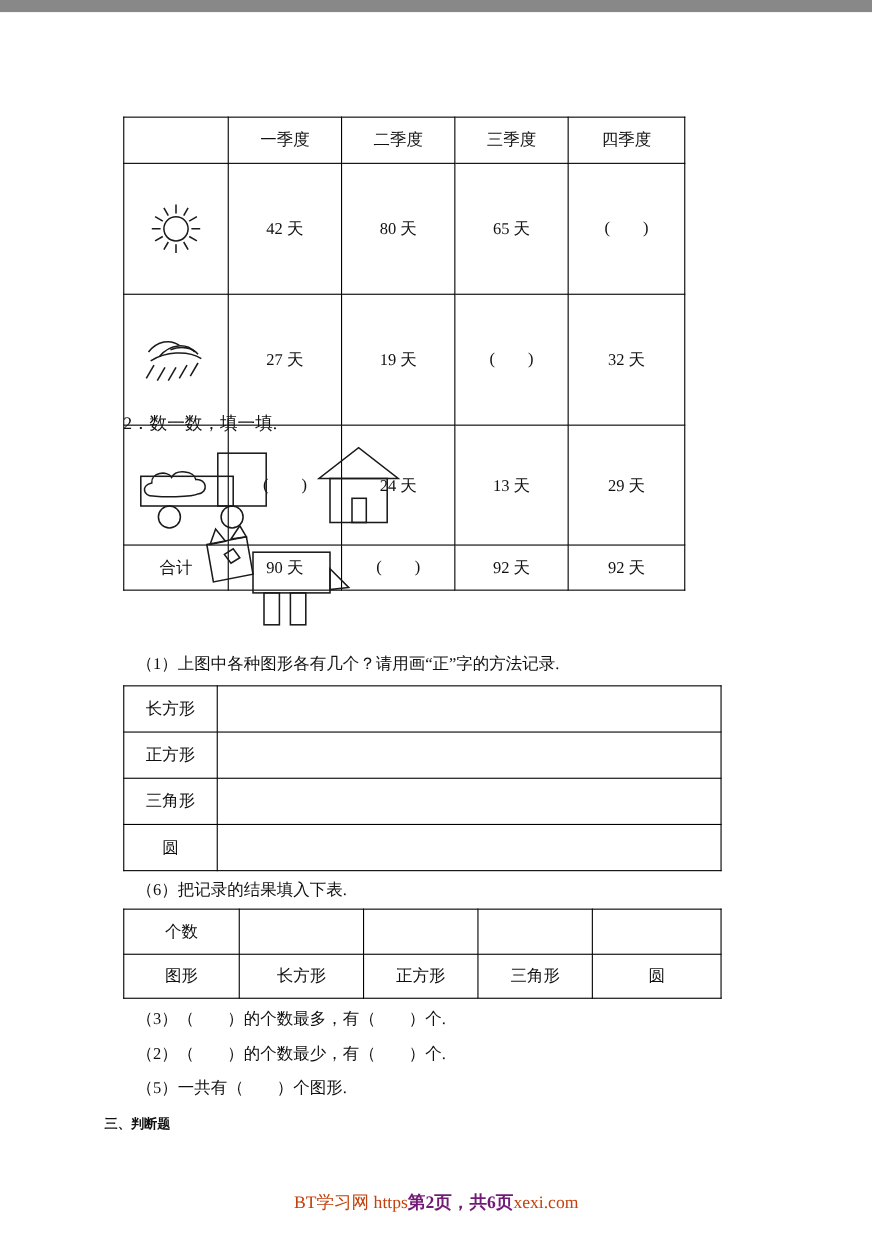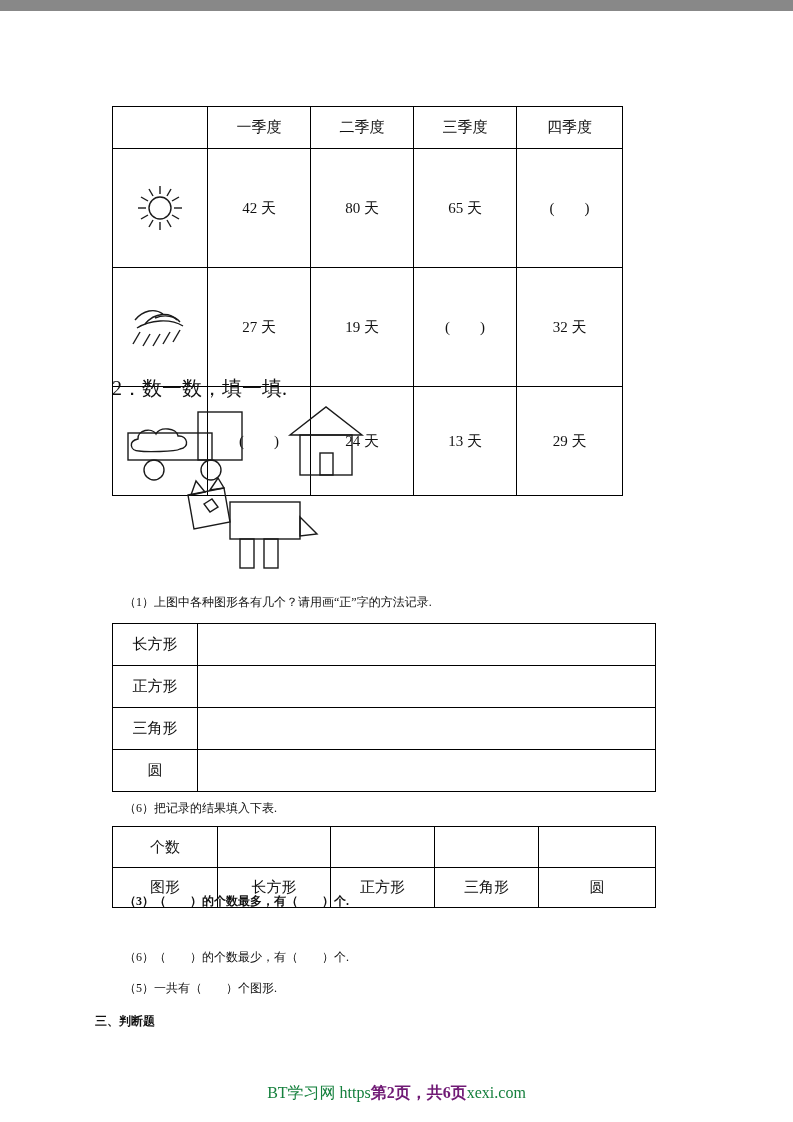--- a/index.html
+++ b/index.html
@@ -8,33 +8,33 @@
     position:relative; width:793px; height:1122px; margin:11px auto;
     background:#ffffff; color:#111; overflow:hidden;
   }
   table { border-collapse:collapse; position:absolute; table-layout:fixed; }
   td { border:1px solid #000; text-align:center; vertical-align:middle;
        font-size:15px; white-space:pre-wrap; }
   .t1 { left:112px; top:95px; width:510px; }
   .t2 { left:112px; top:612px; width:543px; }
   .t3 { left:112px; top:815px; width:543px; }
   .icon-cell svg { display:block; margin:0 auto; }
-  .sec-title { position:absolute; left:112px; top:364px; font-size:20px; white-space:pre-wrap; }
+  .sec-title { position:absolute; left:112px; top:364px; font-size:16px; white-space:pre-wrap; }
   .shapes { position:absolute; left:118px; top:394px; }
-  .q { position:absolute; font-size:12px; white-space:pre-wrap; }
+  .q { position:absolute; font-size:15px; white-space:pre-wrap; }
   .q1 { left:124px; top:583px; }
   .q2 { left:124px; top:789px; }
-  .q3 { left:124px; top:882px;font-weight:bold; }
+  .q3 { left:124px; top:906px; }
   .q4 { left:124px; top:938px; }
   .q5 { left:124px; top:969px; }
   .sec3 { position:absolute; left:95px; top:1002px; font-size:12px; font-weight:bold;
           font-family:"Liberation Sans", sans-serif; }
   .footer { position:absolute; left:0; right:0; top:1072px; text-align:center;
             font-size:16px; }
-  .wm { color:#15803d; }
+  .wm { color:#c2410c; }
   .pg { color:#701a75;font-weight:bold; }
   svg { stroke:#1a1a1a; fill:none; stroke-width:1.4; }
 </style>
 </head>
 <body>
 
 <div class="page">
 
   <table class="t1">
     <colgroup>
@@ -97,20 +97,27 @@
     <tr style="height:55px">
       <td class="icon-cell">
         <svg width="70" height="40" viewBox="0 0 70 40">
           <path d="M14 30 C 5 30, 3 20, 13 18 C 12 9, 27 6, 31 13 C 35 5, 52 7, 53 15 C 63 14, 65 27, 55 28 C 50 31, 20 31, 14 30 Z"></path>
         </svg>
       </td>
       <td>(        )</td>
       <td>24 天</td>
       <td>13 天</td>
       <td>29 天</td>
+    </tr>
+    <tr style="height:41px">
+      <td>合计</td>
+      <td>90 天</td>
+      <td>(        )</td>
+      <td>92 天</td>
+      <td>92 天</td>
     </tr>
   </tbody>
     </table>
 
   <div class="sec-title">2．数一数，填一填.</div>
 
   <svg class="shapes" width="330" height="172" viewBox="0 0 330 172">
     <g>
       <rect x="10" y="28" width="84" height="27"></rect>
       <rect x="80" y="7" width="44" height="48"></rect>
@@ -183,21 +190,21 @@
       <td>图形</td>
       <td>长方形</td>
       <td>正方形</td>
       <td>三角形</td>
       <td>圆</td>
     </tr>
   </tbody>
     </table>
 
   <div class="q q3">（3）（        ）的个数最多，有（        ）个.</div>
-  <div class="q q4">（6）（        ）的个数最少，有（        ）个.</div>
+  <div class="q q4">（2）（        ）的个数最少，有（        ）个.</div>
   <div class="q q5">（5）一共有（        ）个图形.</div>
 
   <div class="sec3">三、判断题</div>
 
   <div class="footer">
     <span class="wm">BT学习网 https</span><span class="pg">第2页，共6页</span><span class="wm">xexi.com</span>
   </div>
 
 </div>
 

